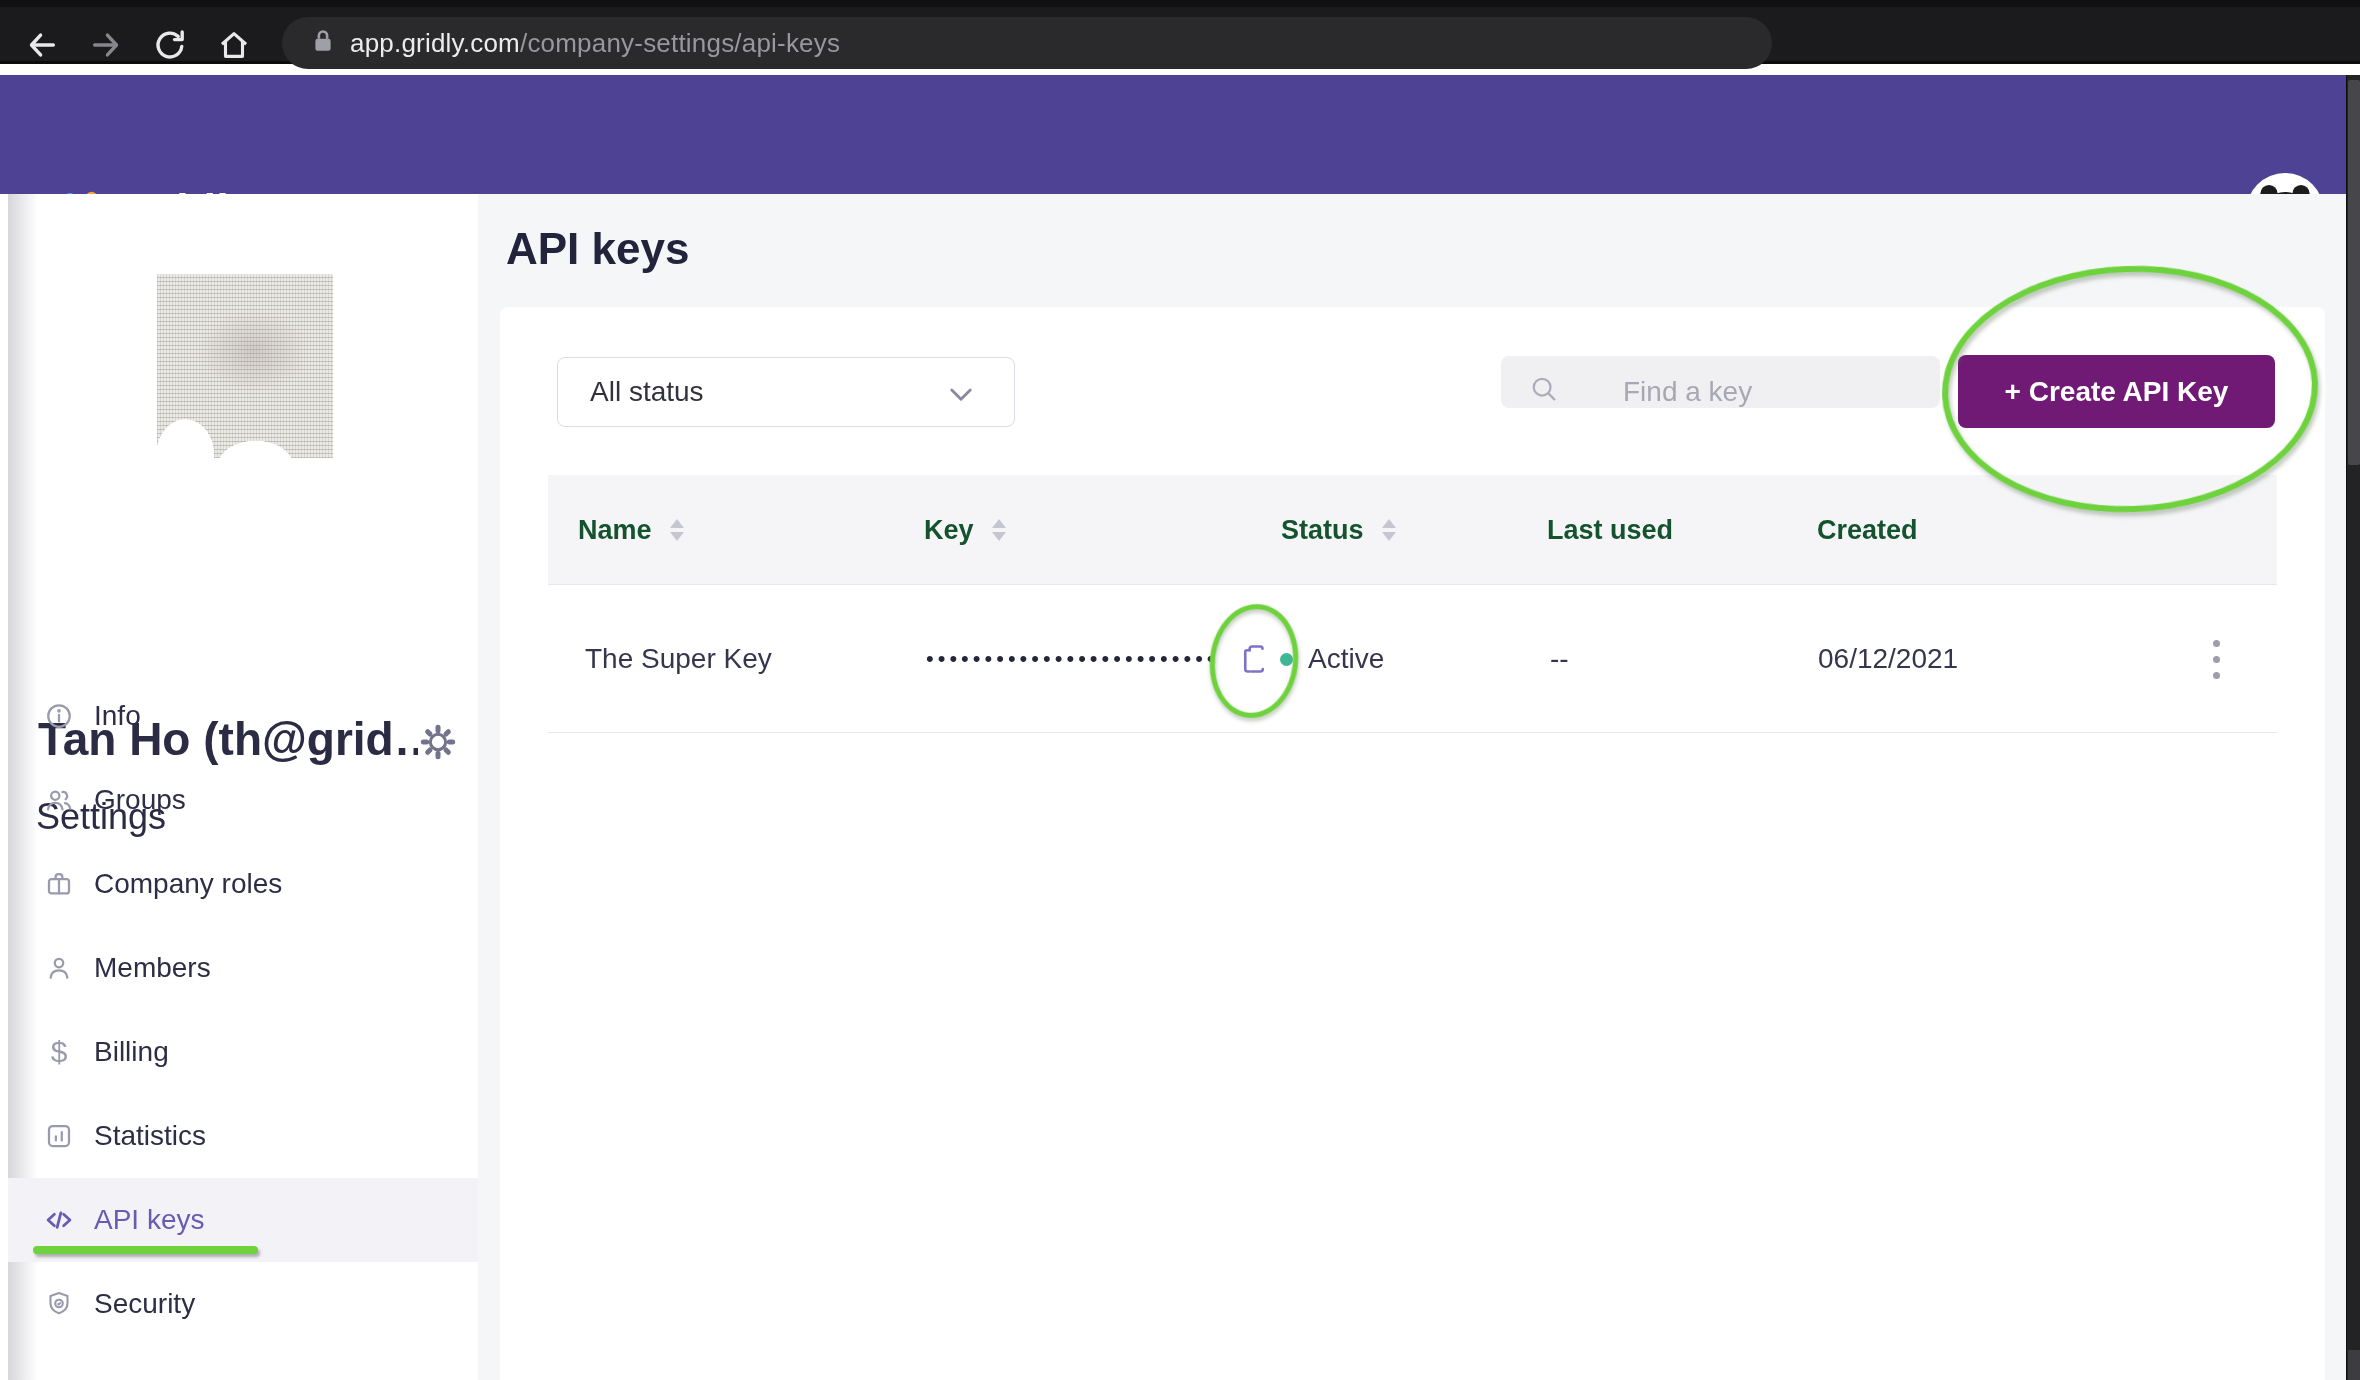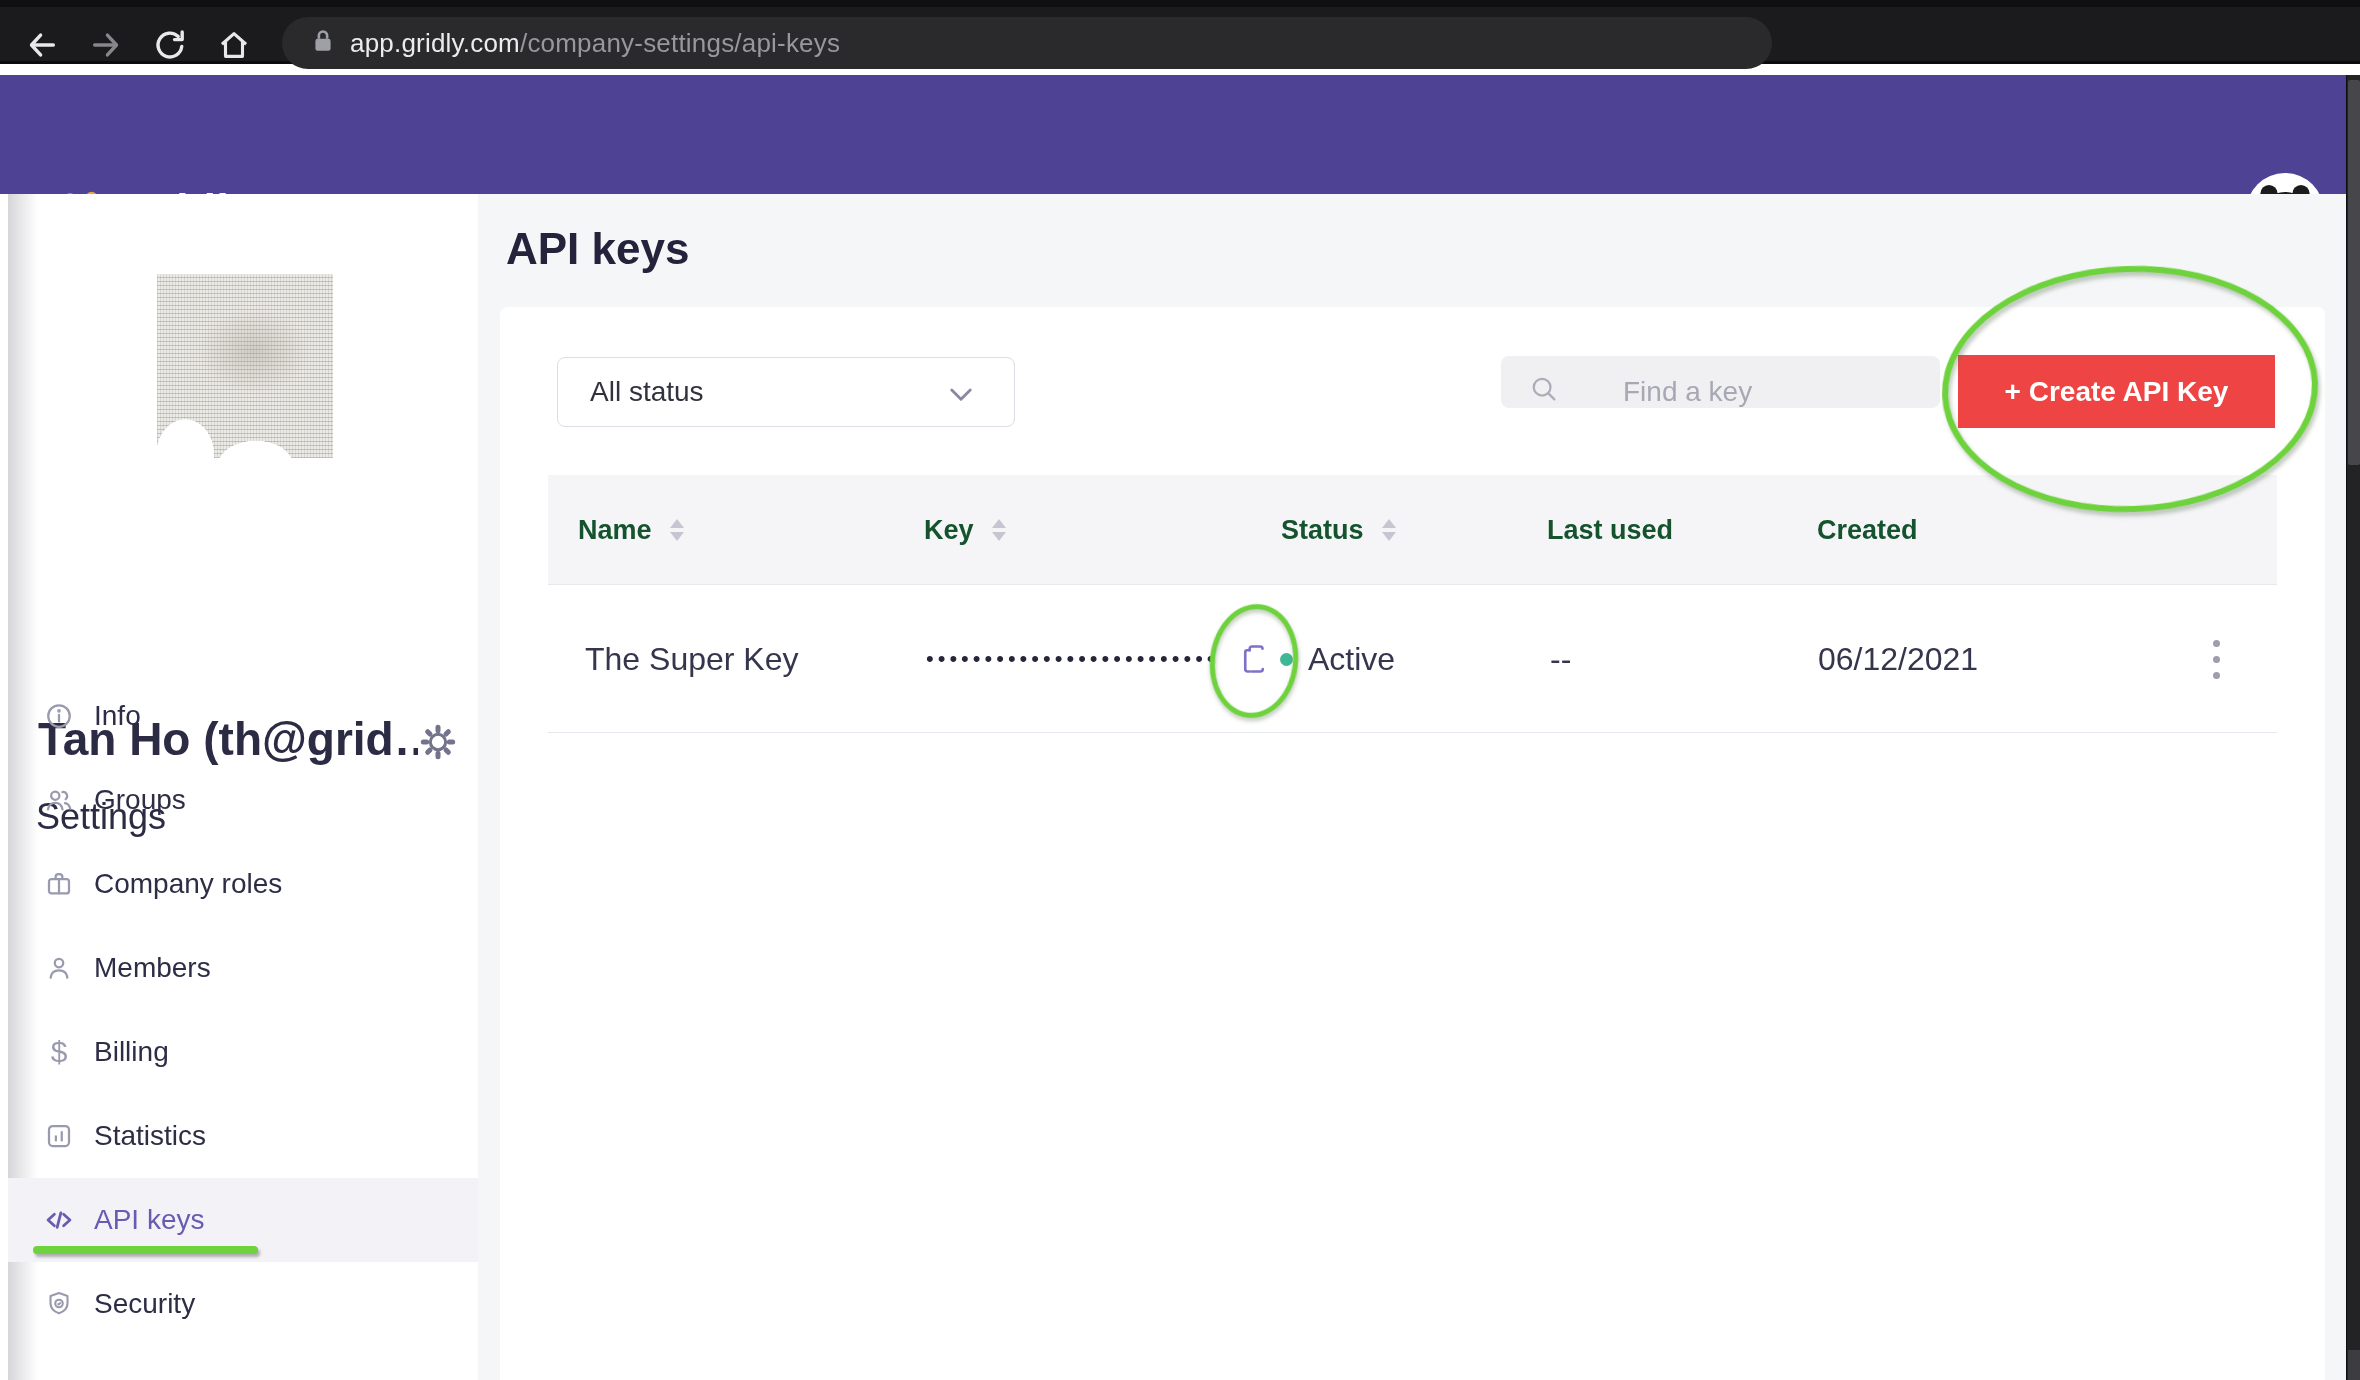--- a/index.html
+++ b/index.html
@@ -59,30 +59,30 @@
 
   .status-select { position:absolute; left:57px; top:50px; width:458px; height:70px; background:#fff; border:1px solid #dcdce6; border-radius:8px; display:flex; align-items:center; cursor:pointer; }
   .status-select .sval { margin-left:32px; font-size:28px; color:#32323e; }
   .status-select .schev { position:absolute; right:40px; top:29px; }
 
   .search-box { position:absolute; left:1001px; top:49px; width:439px; height:52px; background:#f0f0f3; border-radius:8px; display:flex; align-items:flex-end;gap:48px; }
   .search-box svg { margin-left:28px; }
   .search-input { flex:1; margin-left:16px; margin-right:12px; border:none; background:transparent; outline:none; font-size:28px; color:#3a3a50; font-family:inherit; }
   .search-input::placeholder { color:#a8a8b5; }
 
-  .create-btn { position:absolute; left:1458px; top:48px; width:317px; height:73px; background:#ef4444; color:#fff; font-size:28px; font-weight:bold; border:none; border-radius:0; cursor:pointer; font-family:inherit; }
+  .create-btn { position:absolute; left:1458px; top:48px; width:317px; height:73px; background:#701a75; color:#fff; font-size:28px; font-weight:bold; border:none; border-radius:8px; cursor:pointer; font-family:inherit; }
 
   .thead { position:absolute; left:48px; top:168px; width:1729px; height:110px; background:#f5f5f8; border-bottom:1px solid #e7e7ee; }
   .th { position:absolute; top:0; height:110px; display:flex; align-items:center; gap:18px; font-size:27px; font-weight:600; color:#14532d; }
   .sort { display:flex; flex-direction:column; gap:4px; cursor:pointer; }
   .tri-up { width:0; height:0; border-left:7px solid transparent; border-right:7px solid transparent; border-bottom:9px solid #c6c6d2; }
   .tri-dn { width:0; height:0; border-left:7px solid transparent; border-right:7px solid transparent; border-top:9px solid #c6c6d2; }
 
   .trow { position:absolute; left:48px; top:278px; width:1729px; height:148px; border-bottom:1px solid #e7e7ee; }
-  .cell { position:absolute; top:0; height:148px; display:flex; align-items:center; font-size:32px; color:#35354e; }
+  .cell { position:absolute; top:0; height:148px; display:flex; align-items:center; font-size:28px; color:#35354e; }
   .key-dots { font-size:22px; letter-spacing:4px; color:#26263a; }
   .copy-btn { position:absolute; left:684px; top:44px; width:44px; height:60px; background:none; border:none; cursor:pointer; display:flex; align-items:center; justify-content:center; }
   .status-dot { position:absolute; left:732px; top:68px; width:13px; height:13px; border-radius:50%; background:#3eb795; }
   .kebab-btn { position:absolute; left:1646px; top:40px; width:44px; height:68px; background:none; border:none; cursor:pointer; display:flex; flex-direction:column; align-items:center; justify-content:center; gap:9px; }
   .kdot { width:7px; height:7px; border-radius:50%; background:#9d9daf; }
 
   
   .annot-big { position:absolute; left:1942px; top:266px; width:376px; height:246px; border:6px solid #6dd23c; border-radius:50%; transform:rotate(-2deg); filter:drop-shadow(2px 4px 2px rgba(90,110,80,.38)); pointer-events:none; }
   .annot-small { position:absolute; left:1210px; top:604px; width:88px; height:114px; border:5px solid #6dd23c; border-radius:50%; transform:rotate(7deg); filter:drop-shadow(1px 3px 2px rgba(90,110,80,.38)); pointer-events:none; }
 

